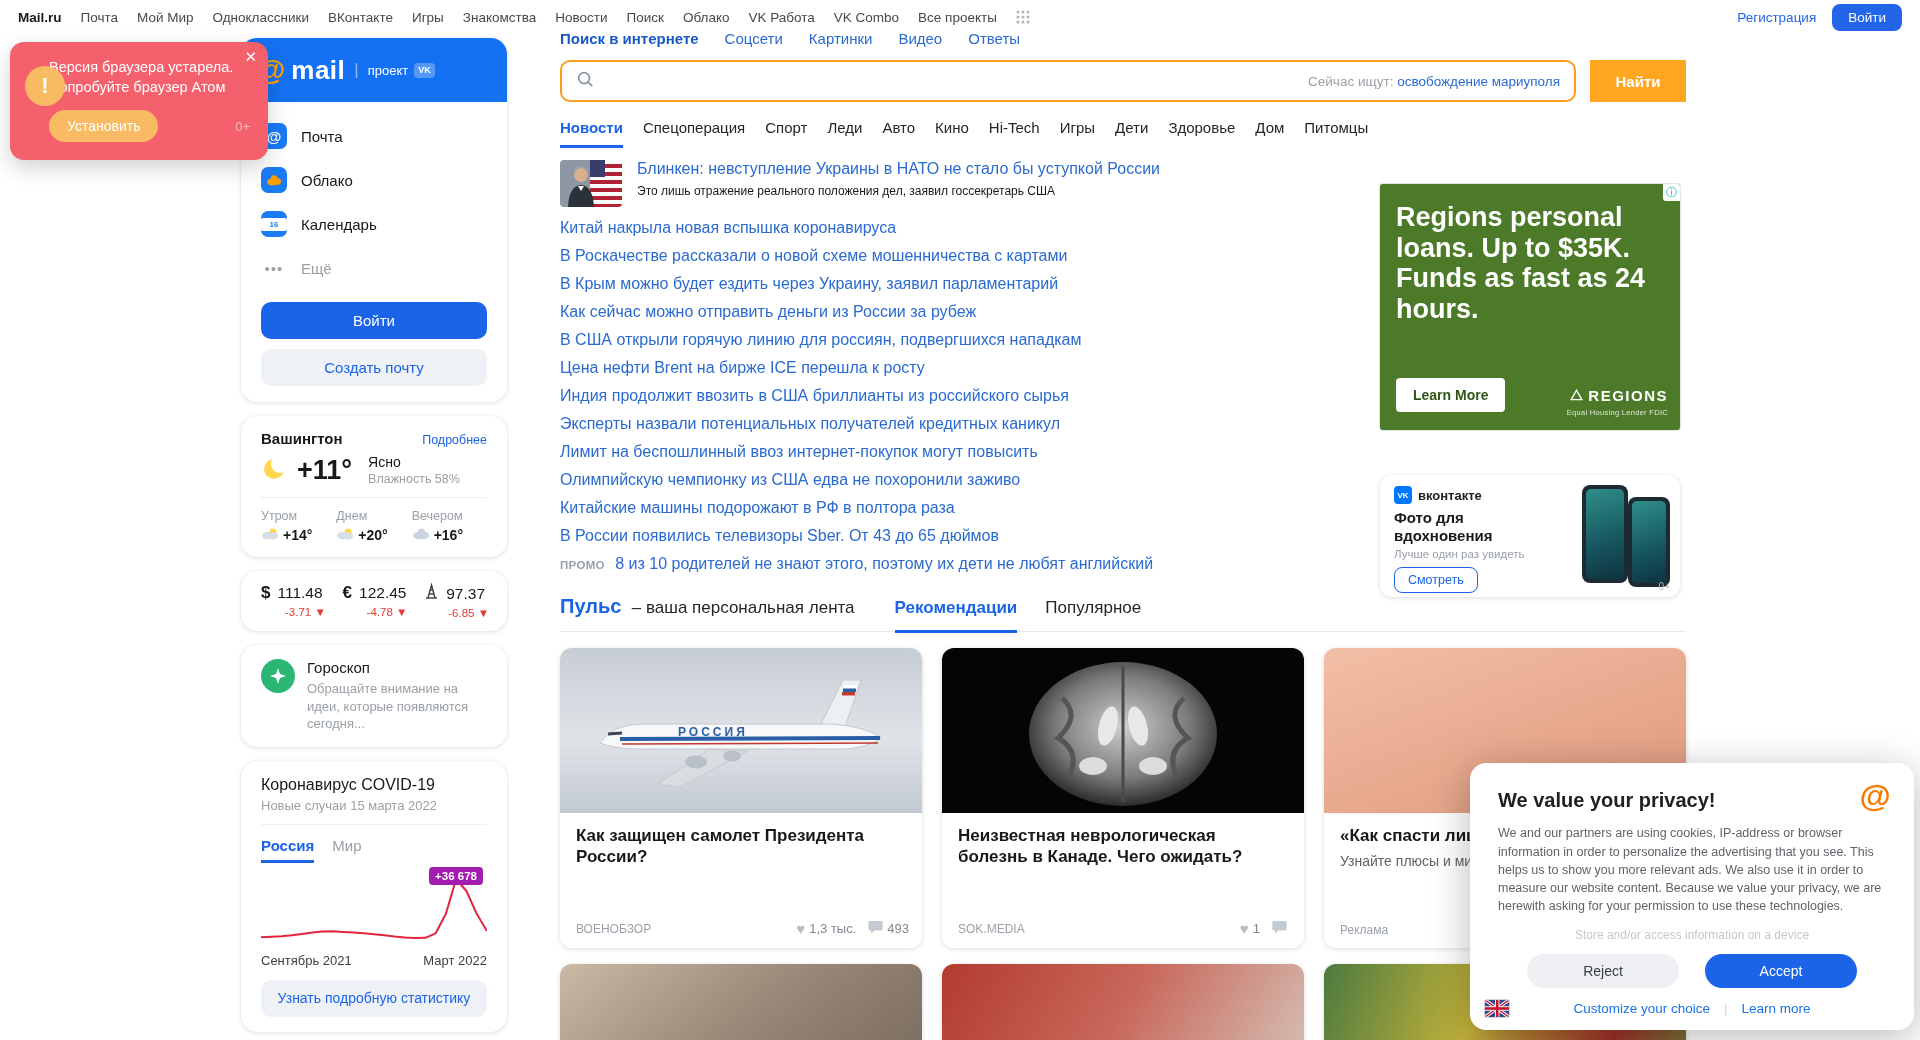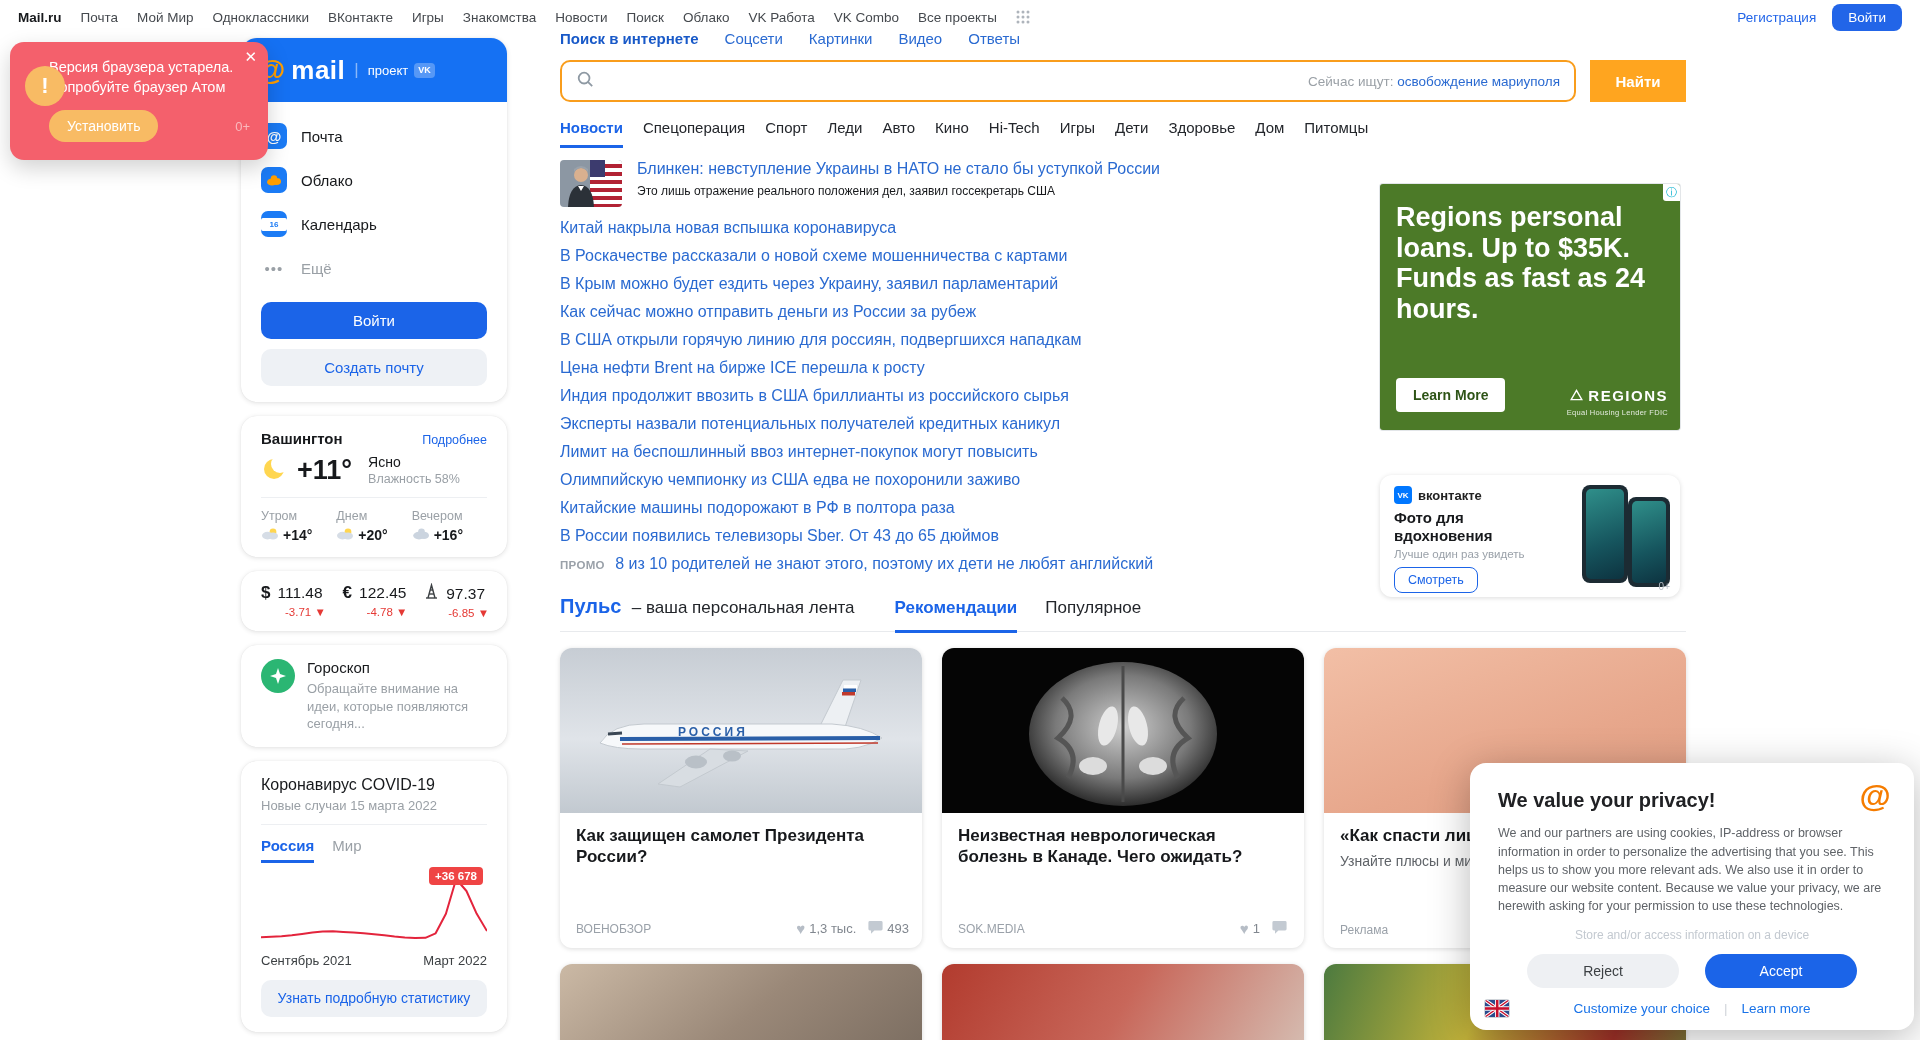--- a/index.html
+++ b/index.html
@@ -76,21 +76,21 @@
   .h-text{color:#9AA0A6;font-size:13px;line-height:1.35;margin-top:4px;}
 
   .covid{padding:15px 20px;}
   .cv-title{font-size:16px;color:#17191c;}
   .cv-sub{color:#9AA0A6;font-size:13px;margin-top:4px;}
   .cv-tabs{display:flex;gap:18px;margin-top:11px;border-top:1px solid #EDEFF2;padding-top:12px;font-size:15px;}
   .cv-tab-active{color:#1B64E8;font-weight:bold;border-bottom:3px solid #1B64E8;padding-bottom:6px;cursor:pointer;}
   .cv-tab{color:#9AA0A6;cursor:pointer;}
   .cv-chart{position:relative;height:86px;margin-top:2px;}
   .cv-chart svg{position:absolute;left:0;bottom:0;}
-  .cv-badge{position:absolute;top:2px;right:4px;background:#ef4444;color:#fff;font-size:11.5px;font-weight:bold;border-radius:4px;padding:3px 6px;}
+  .cv-badge{position:absolute;top:2px;right:4px;background:#a21caf;color:#fff;font-size:11.5px;font-weight:bold;border-radius:4px;padding:3px 6px;}
   .cv-labels{display:flex;justify-content:space-between;font-size:13px;color:#3c4043;margin-top:2px;}
   .cv-btn{margin-top:12px;width:100%;background:#EEF1F5;color:#1B64E8;border:none;border-radius:10px;height:37px;font-size:14px;}
 
   
   .main{position:absolute;left:560px;top:30px;width:1126px;}
   .search-tabs{display:flex;gap:26px;font-size:15px;margin-bottom:13px;}
   .st-item{color:#2A6AD1;}
   .st-active{color:#1859C8;font-weight:bold;}
   .search-row{display:flex;gap:14px;}
   .search-box{flex:1;height:38px;border:2px solid #F99D1C;border-radius:10px;display:flex;align-items:center;padding:0 14px;background:#fff;}

